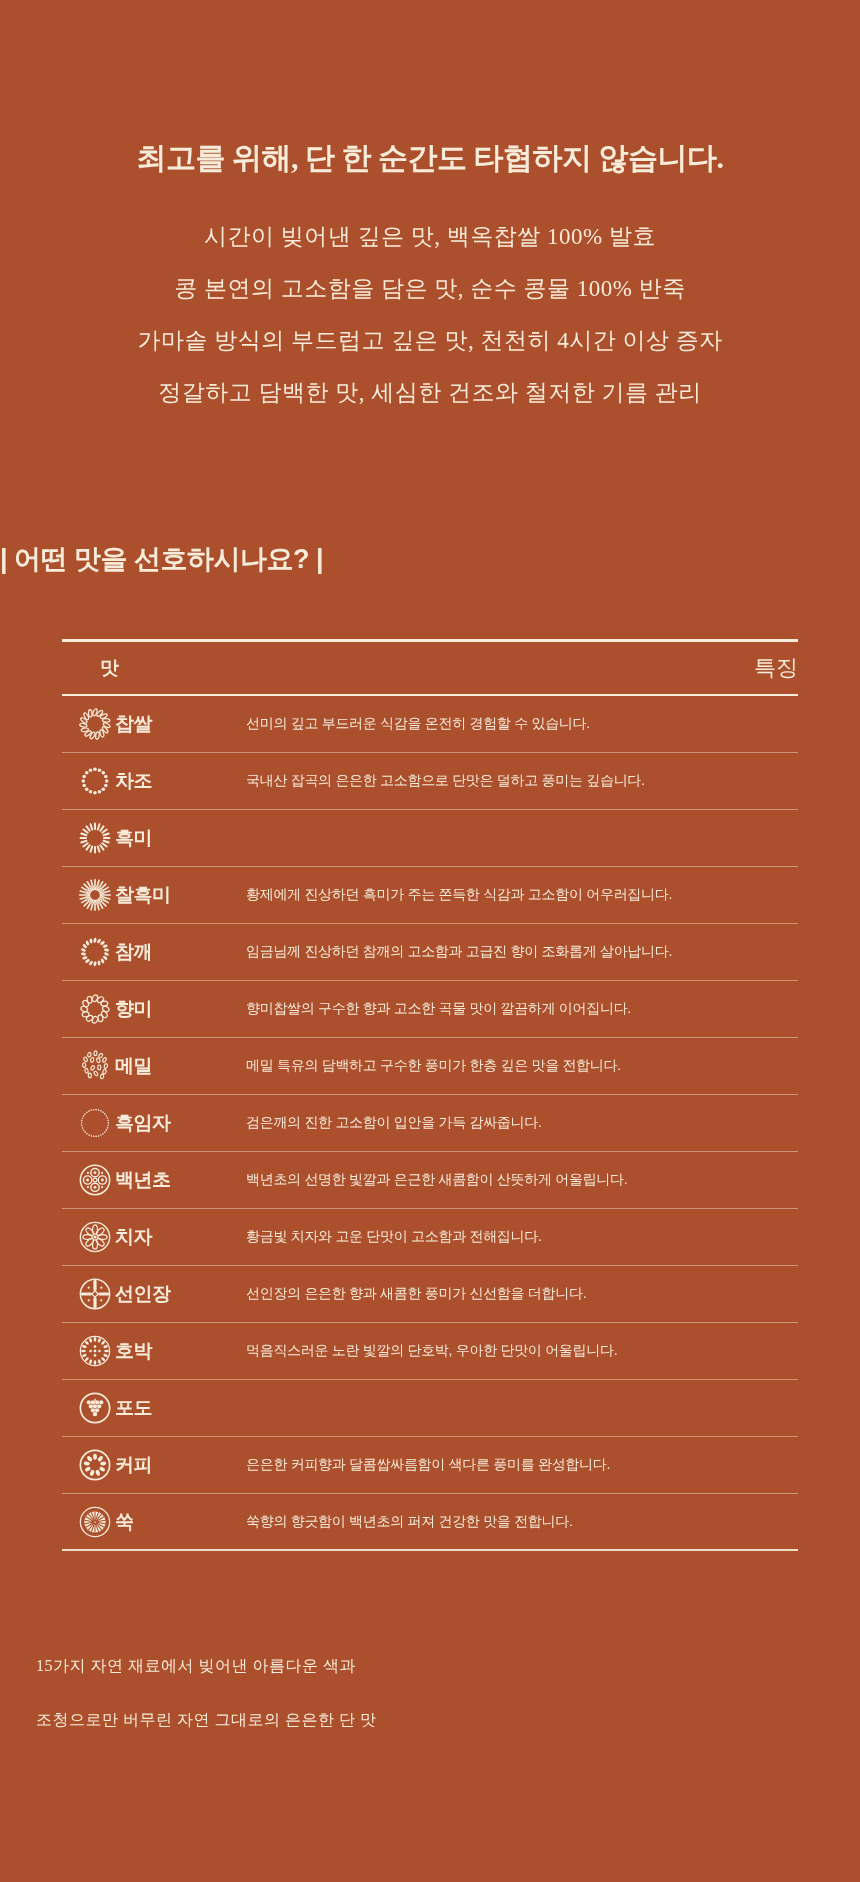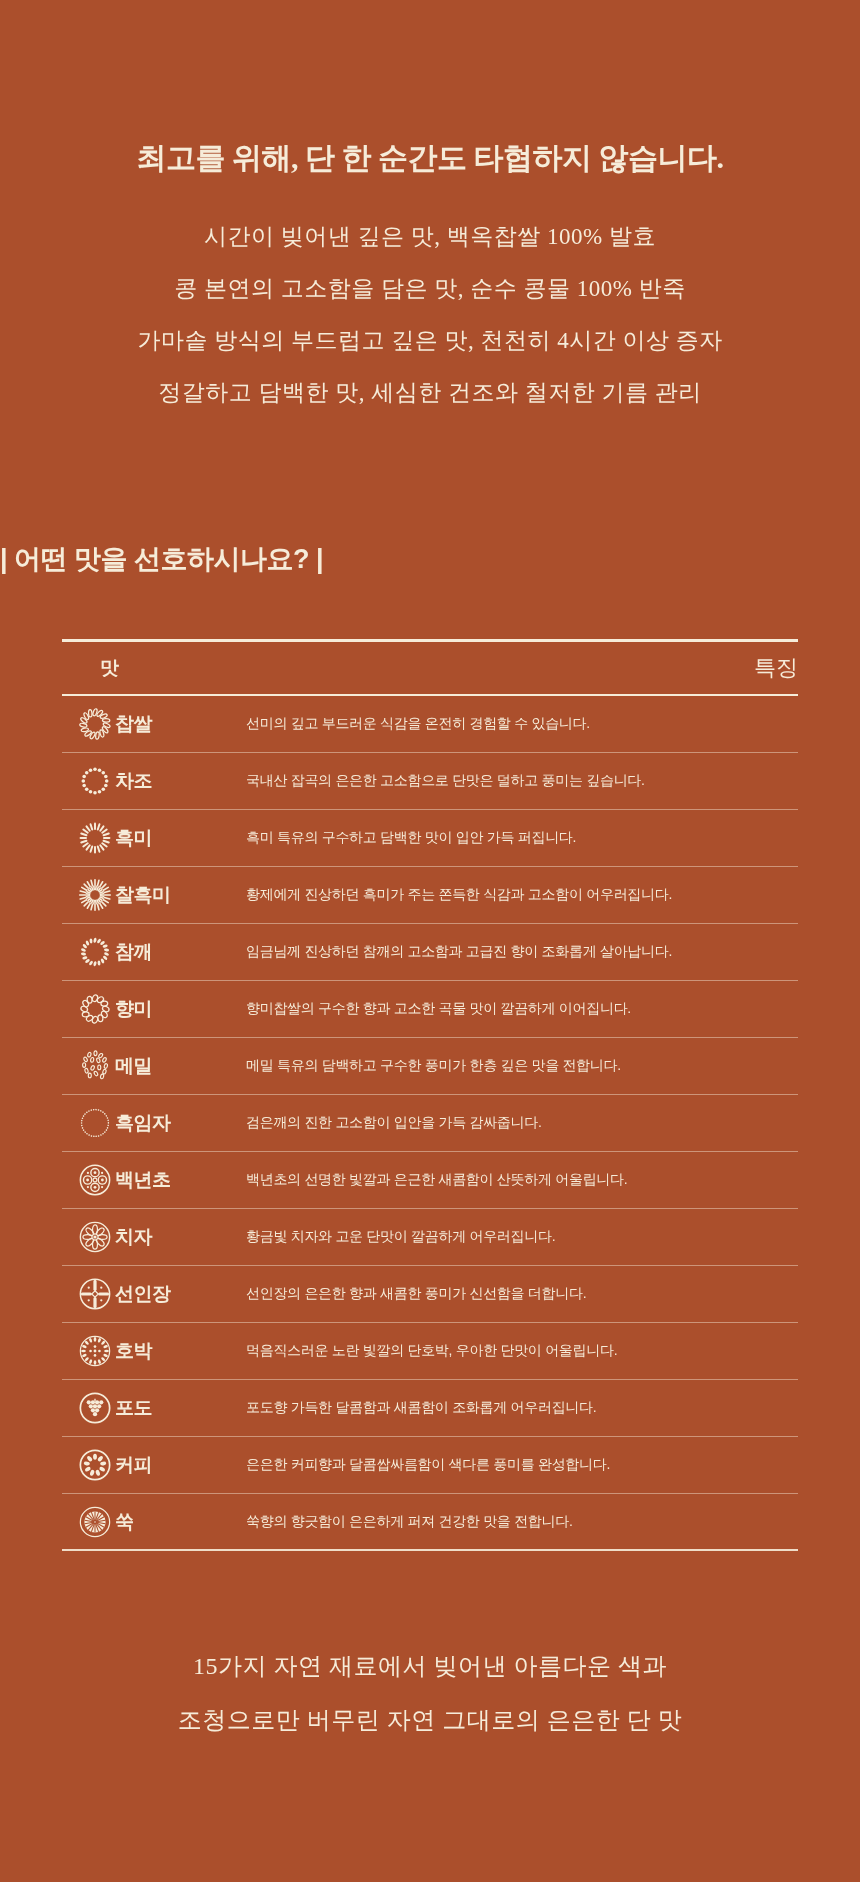--- a/index.html
+++ b/index.html
@@ -88,24 +88,25 @@
     letter-spacing:-0.5px;
   }
   .flavor-feature{
     flex:1;
     padding-left:21px;
     font-size:14px;
     letter-spacing:-0.3px;
   }
   .outro{
     margin-top:88px;
-    text-align:center;
-    font-size:24px;
+    text-align:left;
+    font-size:16px;
     line-height:54px;
     letter-spacing:0.5px;
+    padding-left:36px;
   }
 </style>
 </head>
 <body>
 
 <div class="page">
 
   <h1 class="page-title serif">최고를 위해, 단 한 순간도 타협하지 않습니다.</h1>
 
   <div class="intro serif">
@@ -191,21 +192,20 @@
               <line x1="10.31" y1="23.58" x2="5.62" y2="26.99" stroke="#F6ECD9" stroke-width="2.1" stroke-linecap="round"></line>
               <line x1="8.96" y1="20.94" x2="3.45" y2="22.73" stroke="#F6ECD9" stroke-width="2.1" stroke-linecap="round"></line>
               <line x1="8.5" y1="18" x2="2.7" y2="18" stroke="#F6ECD9" stroke-width="2.1" stroke-linecap="round"></line>
               <line x1="8.96" y1="15.06" x2="3.45" y2="13.27" stroke="#F6ECD9" stroke-width="2.1" stroke-linecap="round"></line>
               <line x1="10.31" y1="12.42" x2="5.62" y2="9.01" stroke="#F6ECD9" stroke-width="2.1" stroke-linecap="round"></line>
               <line x1="12.42" y1="10.31" x2="9.01" y2="5.62" stroke="#F6ECD9" stroke-width="2.1" stroke-linecap="round"></line>
               <line x1="15.06" y1="8.96" x2="13.27" y2="3.45" stroke="#F6ECD9" stroke-width="2.1" stroke-linecap="round"></line>
             </svg>
           </span>
     <span class="flavor-name">흑미</span>
-    <span class="flavor-feature">흑미 특유의 구수하고 담백한 맛이 입안 가득 퍼집니다.</span>
   </div>
 
   <div class="trow">
     <span class="flavor-icon">
             <svg viewBox="0 0 36 36" width="34" height="34" aria-hidden="true">
               <line x1="18" y1="7.8" x2="18" y2="1.8" stroke="#F6ECD9" stroke-width="1.7" stroke-linecap="round"></line>
               <line x1="20.64" y1="8.15" x2="22.19" y2="2.35" stroke="#F6ECD9" stroke-width="1.7" stroke-linecap="round"></line>
               <line x1="23.1" y1="9.17" x2="26.1" y2="3.97" stroke="#F6ECD9" stroke-width="1.7" stroke-linecap="round"></line>
               <line x1="25.21" y1="10.79" x2="29.46" y2="6.54" stroke="#F6ECD9" stroke-width="1.7" stroke-linecap="round"></line>
               <line x1="26.83" y1="12.9" x2="32.03" y2="9.9" stroke="#F6ECD9" stroke-width="1.7" stroke-linecap="round"></line>
@@ -373,21 +373,21 @@
               <ellipse cx="25.9" cy="18" rx="2.6" ry="4.9" fill="none" stroke="#F6ECD9" stroke-width="1.3" transform="rotate(90 25.9 18)"></ellipse>
               <ellipse cx="23.59" cy="23.59" rx="2.6" ry="4.9" fill="none" stroke="#F6ECD9" stroke-width="1.3" transform="rotate(135 23.59 23.59)"></ellipse>
               <ellipse cx="18" cy="25.9" rx="2.6" ry="4.9" fill="none" stroke="#F6ECD9" stroke-width="1.3" transform="rotate(180 18 25.9)"></ellipse>
               <ellipse cx="12.41" cy="23.59" rx="2.6" ry="4.9" fill="none" stroke="#F6ECD9" stroke-width="1.3" transform="rotate(225 12.41 23.59)"></ellipse>
               <ellipse cx="10.1" cy="18" rx="2.6" ry="4.9" fill="none" stroke="#F6ECD9" stroke-width="1.3" transform="rotate(270 10.1 18)"></ellipse>
               <ellipse cx="12.41" cy="12.41" rx="2.6" ry="4.9" fill="none" stroke="#F6ECD9" stroke-width="1.3" transform="rotate(315 12.41 12.41)"></ellipse>
               <circle cx="18" cy="18" r="1.7" fill="#F6ECD9"></circle>
             </svg>
           </span>
     <span class="flavor-name">치자</span>
-    <span class="flavor-feature">황금빛 치자와 고운 단맛이 깔끔하게 어우러집니다.</span>
+    <span class="flavor-feature">황금빛 치자와 고운 단맛이 고소함과 전해집니다.</span>
   </div>
 
   <div class="trow">
     <span class="flavor-icon">
             <svg viewBox="0 0 36 36" width="34" height="34" aria-hidden="true">
               <circle cx="18" cy="18" r="15.5" fill="none" stroke="#F6ECD9" stroke-width="1.6"></circle>
               <line x1="18" y1="13" x2="18" y2="4.7" stroke="#F6ECD9" stroke-width="3.4" stroke-linecap="round"></line>
               <line x1="23" y1="18" x2="31.3" y2="18" stroke="#F6ECD9" stroke-width="3.4" stroke-linecap="round"></line>
               <line x1="18" y1="23" x2="18" y2="31.3" stroke="#F6ECD9" stroke-width="3.4" stroke-linecap="round"></line>
               <line x1="13" y1="18" x2="4.7" y2="18" stroke="#F6ECD9" stroke-width="3.4" stroke-linecap="round"></line>
@@ -444,21 +444,20 @@
               <circle cx="24.6" cy="12" r="2.25" fill="#F6ECD9"></circle>
               <circle cx="13.6" cy="16.2" r="2.25" fill="#F6ECD9"></circle>
               <circle cx="18" cy="16.2" r="2.25" fill="#F6ECD9"></circle>
               <circle cx="22.4" cy="16.2" r="2.25" fill="#F6ECD9"></circle>
               <circle cx="15.8" cy="20.4" r="2.25" fill="#F6ECD9"></circle>
               <circle cx="20.2" cy="20.4" r="2.25" fill="#F6ECD9"></circle>
               <circle cx="18" cy="24.5" r="2.25" fill="#F6ECD9"></circle>
             </svg>
           </span>
     <span class="flavor-name">포도</span>
-    <span class="flavor-feature">포도향 가득한 달콤함과 새콤함이 조화롭게 어우러집니다.</span>
   </div>
 
   <div class="trow">
     <span class="flavor-icon">
             <svg viewBox="0 0 36 36" width="34" height="34" aria-hidden="true">
               <circle cx="18" cy="18" r="15.5" fill="none" stroke="#F6ECD9" stroke-width="1.8"></circle>
               <ellipse cx="18" cy="9.2" rx="2.05" ry="3.2" fill="#F6ECD9" transform="rotate(0 18 9.2)"></ellipse>
               <ellipse cx="23.66" cy="11.26" rx="2.05" ry="3.2" fill="#F6ECD9" transform="rotate(40 23.66 11.26)"></ellipse>
               <ellipse cx="26.67" cy="16.47" rx="2.05" ry="3.2" fill="#F6ECD9" transform="rotate(80 26.67 16.47)"></ellipse>
               <ellipse cx="25.62" cy="22.4" rx="2.05" ry="3.2" fill="#F6ECD9" transform="rotate(120 25.62 22.4)"></ellipse>
@@ -494,21 +493,21 @@
               <line x1="18" y1="18" x2="6.97" y2="19.94" stroke="#AB4F2C" stroke-width="1.1"></line>
               <line x1="18" y1="18" x2="6.97" y2="16.06" stroke="#AB4F2C" stroke-width="1.1"></line>
               <line x1="18" y1="18" x2="8.3" y2="12.4" stroke="#AB4F2C" stroke-width="1.1"></line>
               <line x1="18" y1="18" x2="10.8" y2="9.42" stroke="#AB4F2C" stroke-width="1.1"></line>
               <line x1="18" y1="18" x2="14.17" y2="7.48" stroke="#AB4F2C" stroke-width="1.1"></line>
               <circle cx="18" cy="18" r="1.9" fill="#AB4F2C"></circle>
               <circle cx="18" cy="18" r="0.8" fill="#F6ECD9"></circle>
             </svg>
           </span>
     <span class="flavor-name">쑥</span>
-    <span class="flavor-feature">쑥향의 향긋함이 은은하게 퍼져 건강한 맛을 전합니다.</span>
+    <span class="flavor-feature">쑥향의 향긋함이 백년초의 퍼져 건강한 맛을 전합니다.</span>
   </div>
 </div>
   </div>
 
   <div class="outro serif">
       <div>15가지 자연 재료에서 빚어낸 아름다운 색과</div>
       <div>조청으로만 버무린 자연 그대로의 은은한 단 맛</div>
     </div>
 
 </div>

